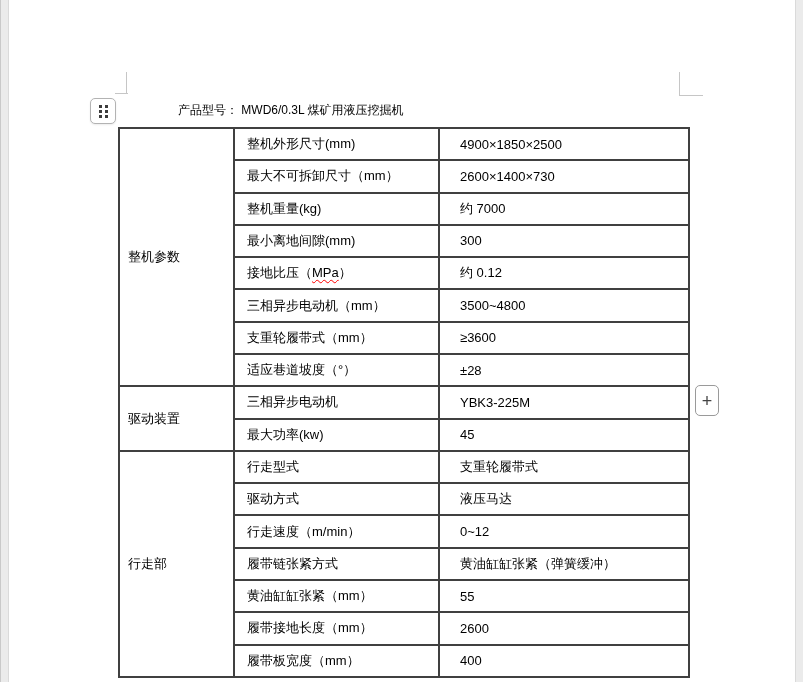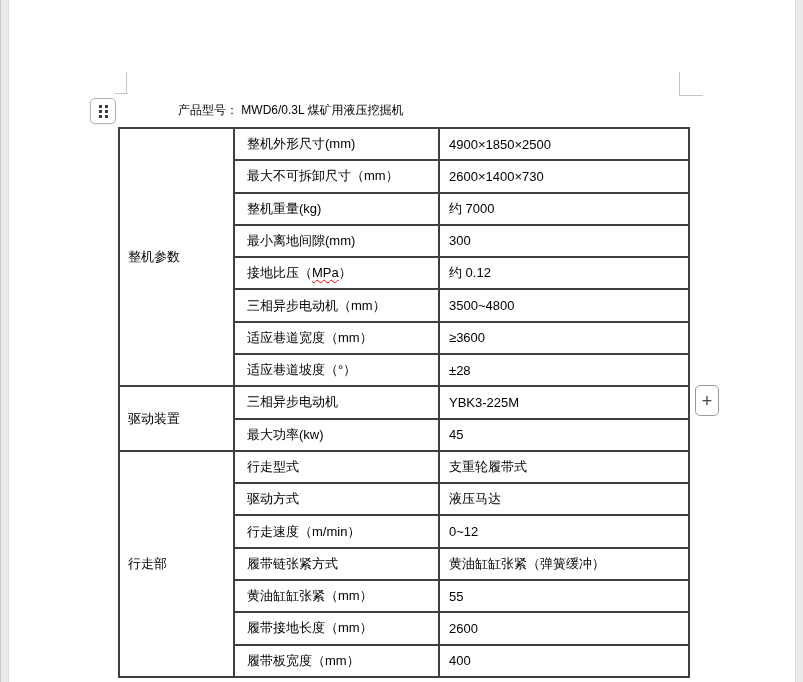--- a/index.html
+++ b/index.html
@@ -48,21 +48,21 @@
   }
   .spec-table td {
     border:2px solid #404040;
     vertical-align:middle;
     padding:0 4px 0 10px;
     overflow:hidden; white-space:nowrap;
     cursor:text;
   }
   .spec-table td.group-cell { padding-left:8px;  }
   .spec-table td.param-cell { padding-left:12px; }
-  .spec-table td.value-cell { padding-left:9px;  }
+  .spec-table td.value-cell { padding-left:20px;  }
 
   .misspelled {
     text-decoration-line:underline;
     text-decoration-style:wavy;
     text-decoration-color:#ff0000;
     text-decoration-thickness:1px;
     text-underline-offset:2px;
   }
 
   
@@ -126,21 +126,21 @@
         </tr>
         <tr>
           <td class="param-cell">接地比压（<span class="misspelled">MPa</span>）</td>
           <td class="value-cell">约 0.12</td>
         </tr>
         <tr>
           <td class="param-cell">三相异步电动机（mm）</td>
           <td class="value-cell">3500~4800</td>
         </tr>
         <tr>
-          <td class="param-cell">适应巷道宽度（mm）</td>
+          <td class="param-cell">支重轮履带式（mm）</td>
           <td class="value-cell">≥3600</td>
         </tr>
         <tr>
           <td class="param-cell">适应巷道坡度（°）</td>
           <td class="value-cell">±28</td>
         </tr>
         <tr>
           <td class="group-cell" rowspan="2">驱动装置</td>
           <td class="param-cell">三相异步电动机</td>
           <td class="value-cell">YBK3-225M</td>

